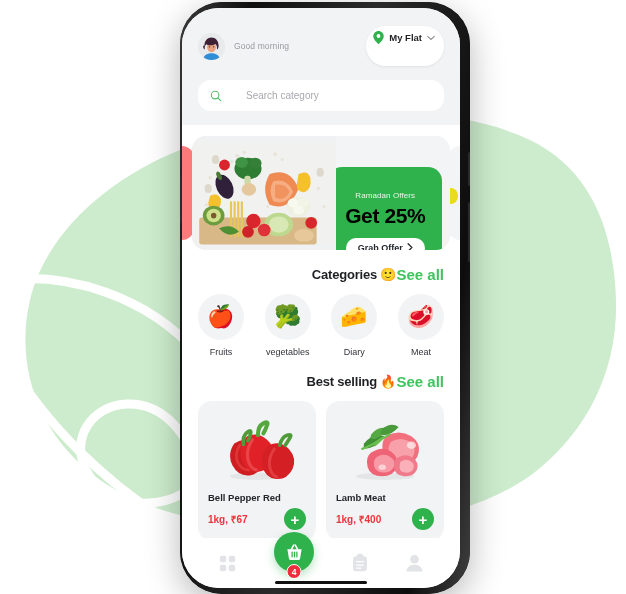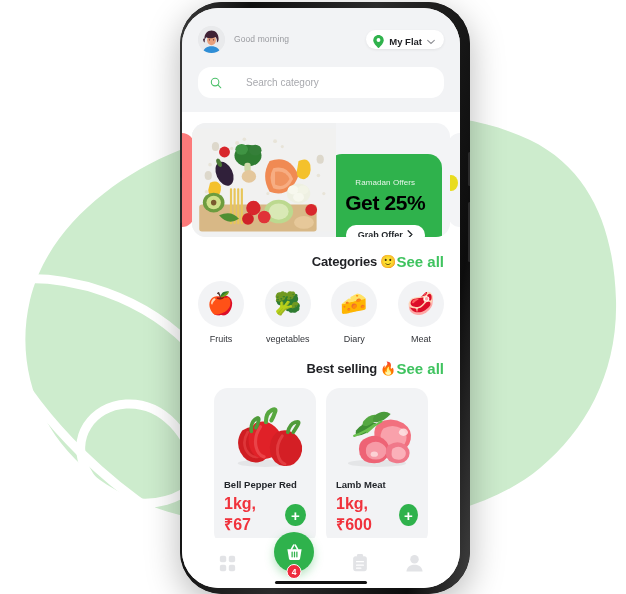--- a/index.html
+++ b/index.html
@@ -52,21 +52,21 @@
   .avatar{
     width:27px; height:27px; border-radius:50%;
     background:#e7e8ea; position:relative; overflow:hidden; flex:0 0 auto;
   }
   .greet-text{ flex:1 1 auto; line-height:1.05; }
   .greet-hi{ font-size:8.5px; color:#9a9ba0; letter-spacing:.1px; }
   .greet-name{ font-size:13.5px; color:#1f2024; font-weight:bold; margin-top:2px; letter-spacing:-.1px;}
   .loc-pill{
     display:flex; align-items:center; gap:5px;
     background:#ffffff; border-radius:999px;
-    padding:5px 9px 1px 7px;
+    padding:5px 9px 22px 7px;
     box-shadow:0 1px 3px rgba(0,0,0,.07);
     flex:0 0 auto; cursor:pointer;
   }
   .loc-text{ font-size:9.5px; font-weight:bold; color:#1f2024; }
   .chev{ color:#8e8f94; font-size:8px; line-height:1; }
 
   .search-bar{
     margin-top:14px; background:#ffffff; border-radius:13px;
     height:31px; display:flex; align-items:center; gap:24px; padding:0 12px;
   }
@@ -110,32 +110,32 @@
   .see-all{ font-size:15px; color:#3fc35f; font-weight:bold; cursor:pointer; }
 
   .cats{ display:flex; justify-content:space-between; padding:0 16px; margin-top:11px; }
   .cat{ width:46px; display:flex; flex-direction:column; align-items:center; cursor:pointer; }
   .cat-circle{
     width:46px; height:46px; border-radius:50%; background:#f2f3f5;
     display:flex; align-items:center; justify-content:center; font-size:22px;
   }
   .cat-label{ font-size:9px; color:#33353a; margin-top:7px; white-space:nowrap; }
 
-  .prods{ display:flex; gap:10px; padding:0 32px; margin-top:11px; }
+  .prods{ display:flex; gap:10px; padding:0 16px; margin-top:11px; }
   .prod{
     flex:1 1 0; background:#f2f3f5; border-radius:14px;
     padding:10px 10px 11px 10px; cursor:pointer;
   }
   .prod-img{
     height:74px; display:flex; align-items:center; justify-content:center;
     font-size:44px; line-height:1;
   }
   .prod-name{ font-size:9.5px; font-weight:bold; color:#23262b; margin-top:7px; }
   .prod-foot{ display:flex; align-items:center; justify-content:space-between; margin-top:5px; }
-  .prod-price{ font-size:16px; font-weight:bold; color:#f0323c; }
+  .prod-price{ font-size:10px; font-weight:bold; color:#f0323c; }
   .plus{
     width:22px; height:22px; border-radius:50%; background:#2fb24c;
     color:#fff; display:flex; align-items:center; justify-content:center;
     font-size:15px; line-height:1; font-weight:bold; cursor:pointer;
   }
 
   
   .bottom-nav{
     position:absolute; left:0; right:0; bottom:0; height:50px;
     background:#ffffff; display:flex; align-items:center; justify-content:space-around;
@@ -372,21 +372,21 @@
                 <ellipse cx="42" cy="58" rx="4" ry="3" fill="#fdeaea" opacity=".7"></ellipse>
                 <path d="M22 32 q10 -12 22 -8 q-6 10 -16 13 q-8 2 -6 -5z" fill="#3f8f34"></path>
                 <path d="M30 22 q8 -10 18 -6 q-6 9 -14 11 q-7 1 -4 -5z" fill="#55a842"></path>
                 <path d="M42 16 q10 -8 18 -2 q-7 8 -15 9 q-7 1 -3 -7z" fill="#4a9a3b"></path>
                 <path d="M20 38 q12 -4 22 -12" fill="none" stroke="#6abf4f" stroke-width="2.5" stroke-linecap="round"></path>
                 <path d="M34 34 q8 -8 16 -12" fill="none" stroke="#6abf4f" stroke-width="2.2" stroke-linecap="round"></path>
               </svg>
             </div>
             <div class="prod-name">Lamb Meat</div>
             <div class="prod-foot">
-              <div class="prod-price">1kg, ₹600</div>
+              <div class="prod-price">1kg, ₹400</div>
               <div class="plus">+</div>
             </div>
           </div>
         </div>
 
         <div class="bottom-nav">
           <div class="nav-ic">
             <svg width="17" height="17" viewBox="0 0 20 20">
               <rect x="1" y="1" width="7.5" height="7.5" rx="2.2" fill="#e2e3e6"></rect>
               <rect x="11.5" y="1" width="7.5" height="7.5" rx="2.2" fill="#e2e3e6"></rect>

